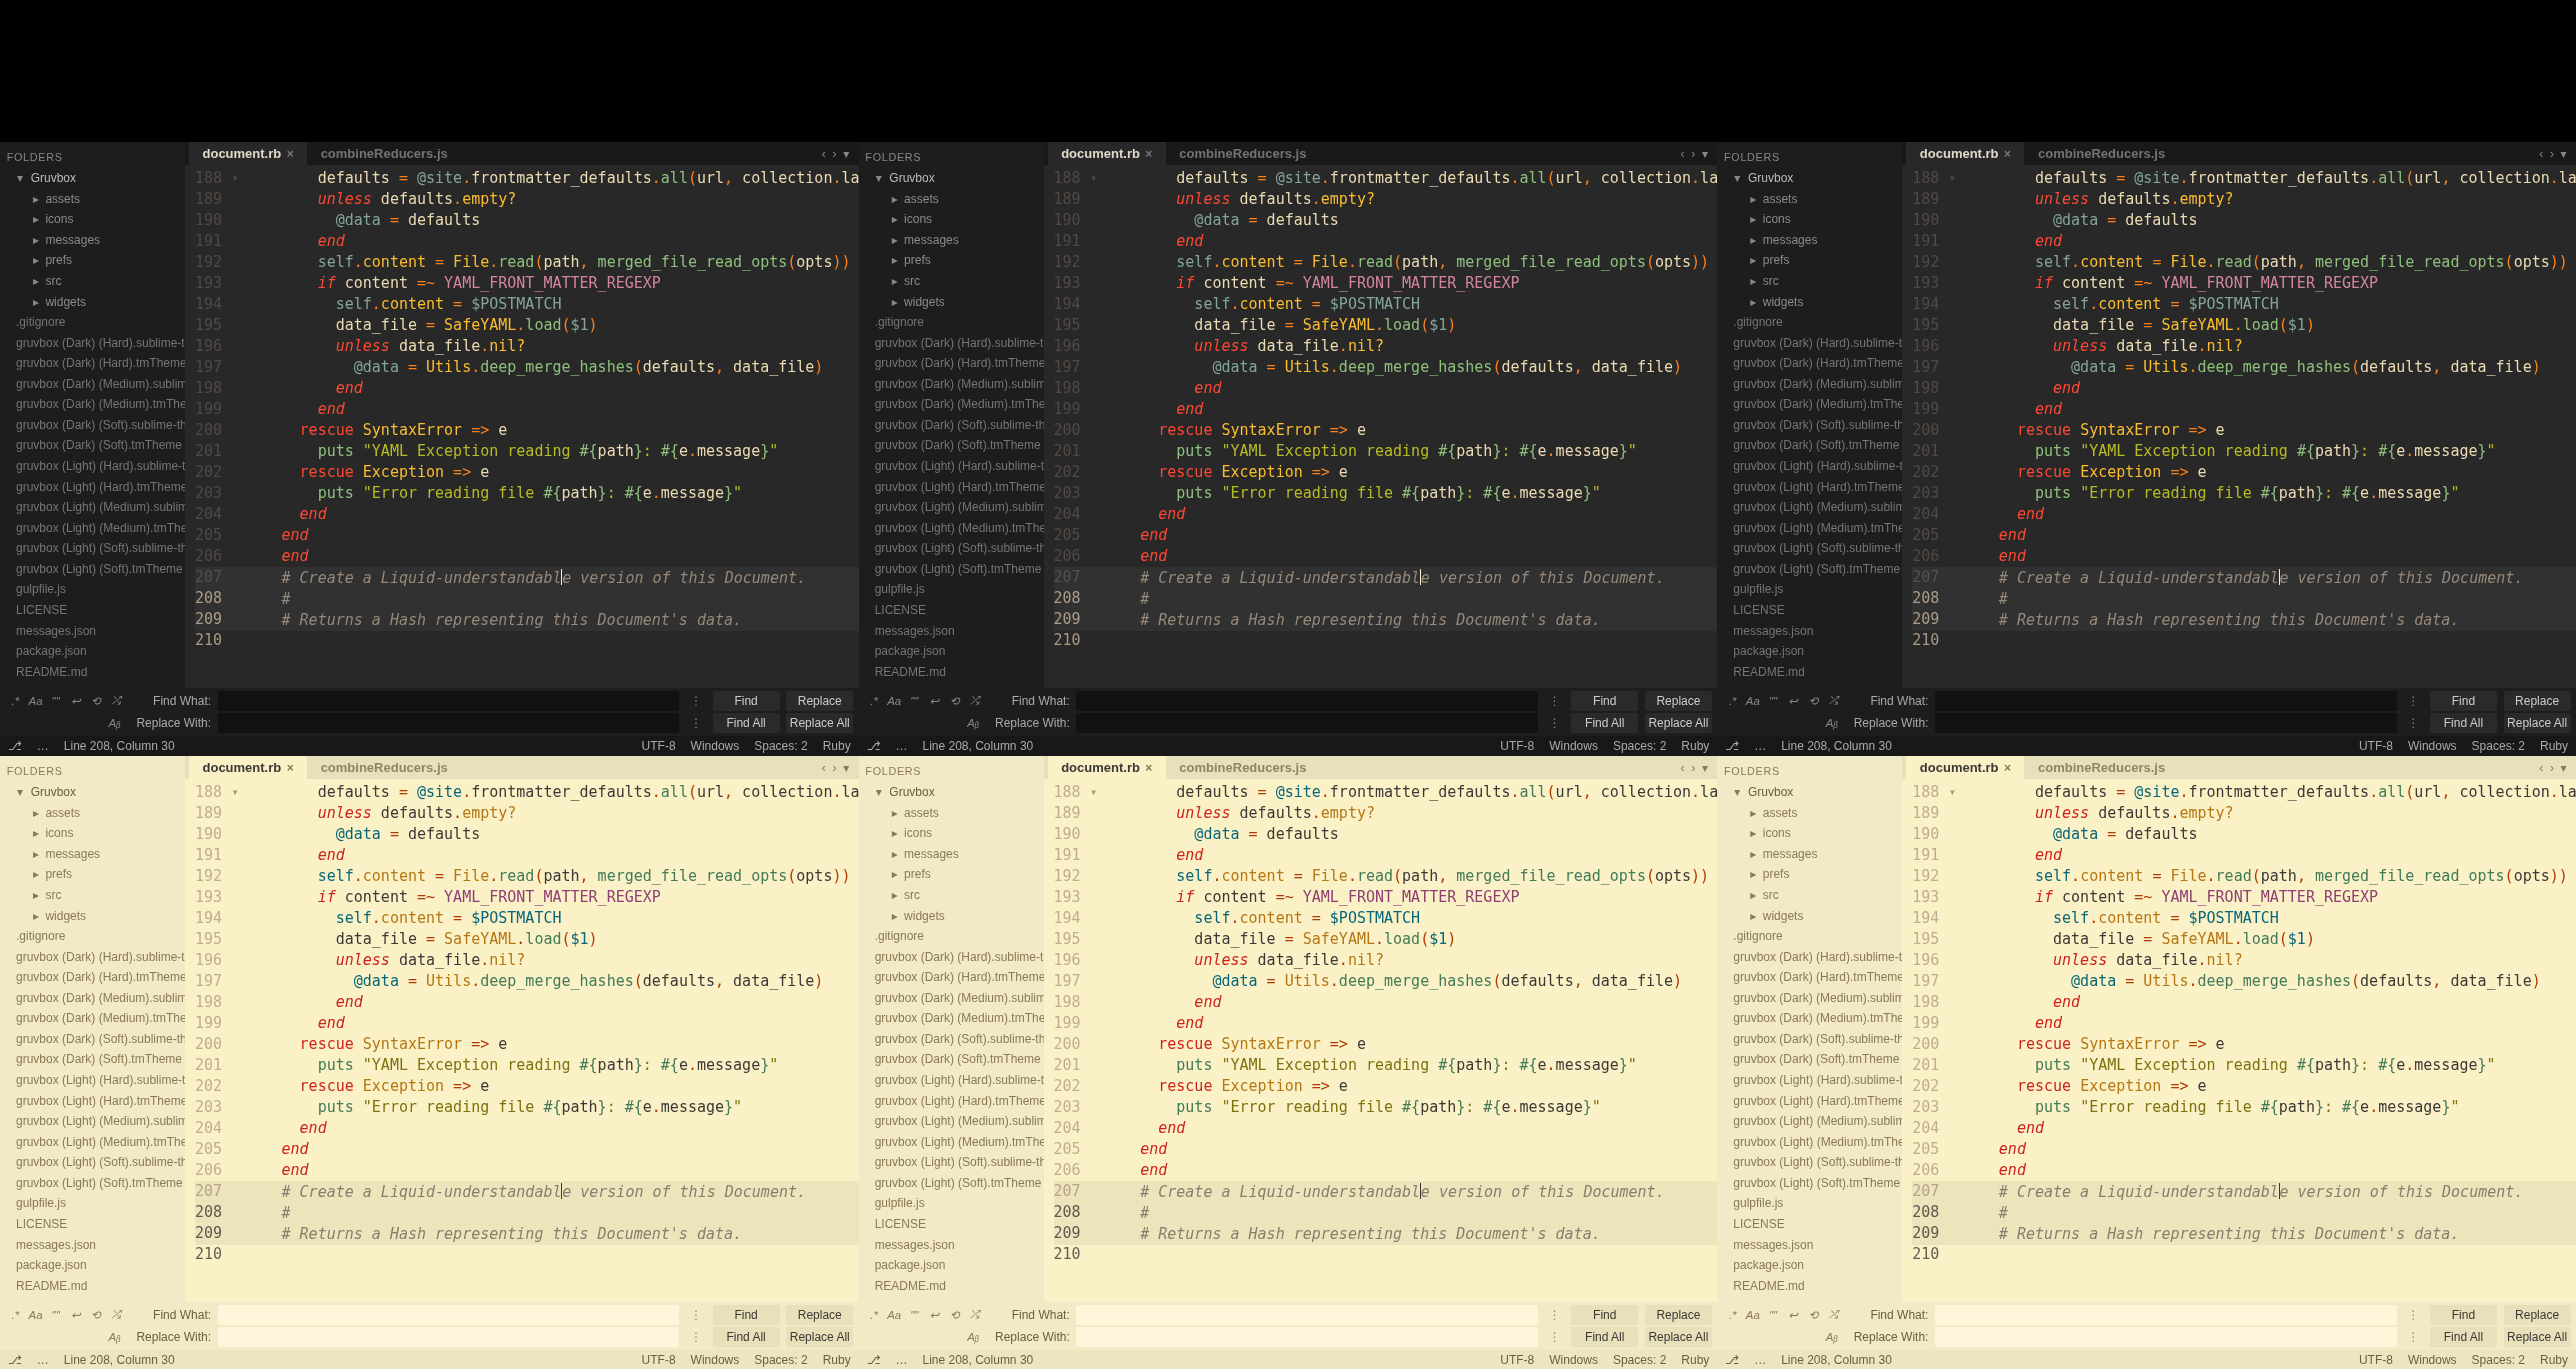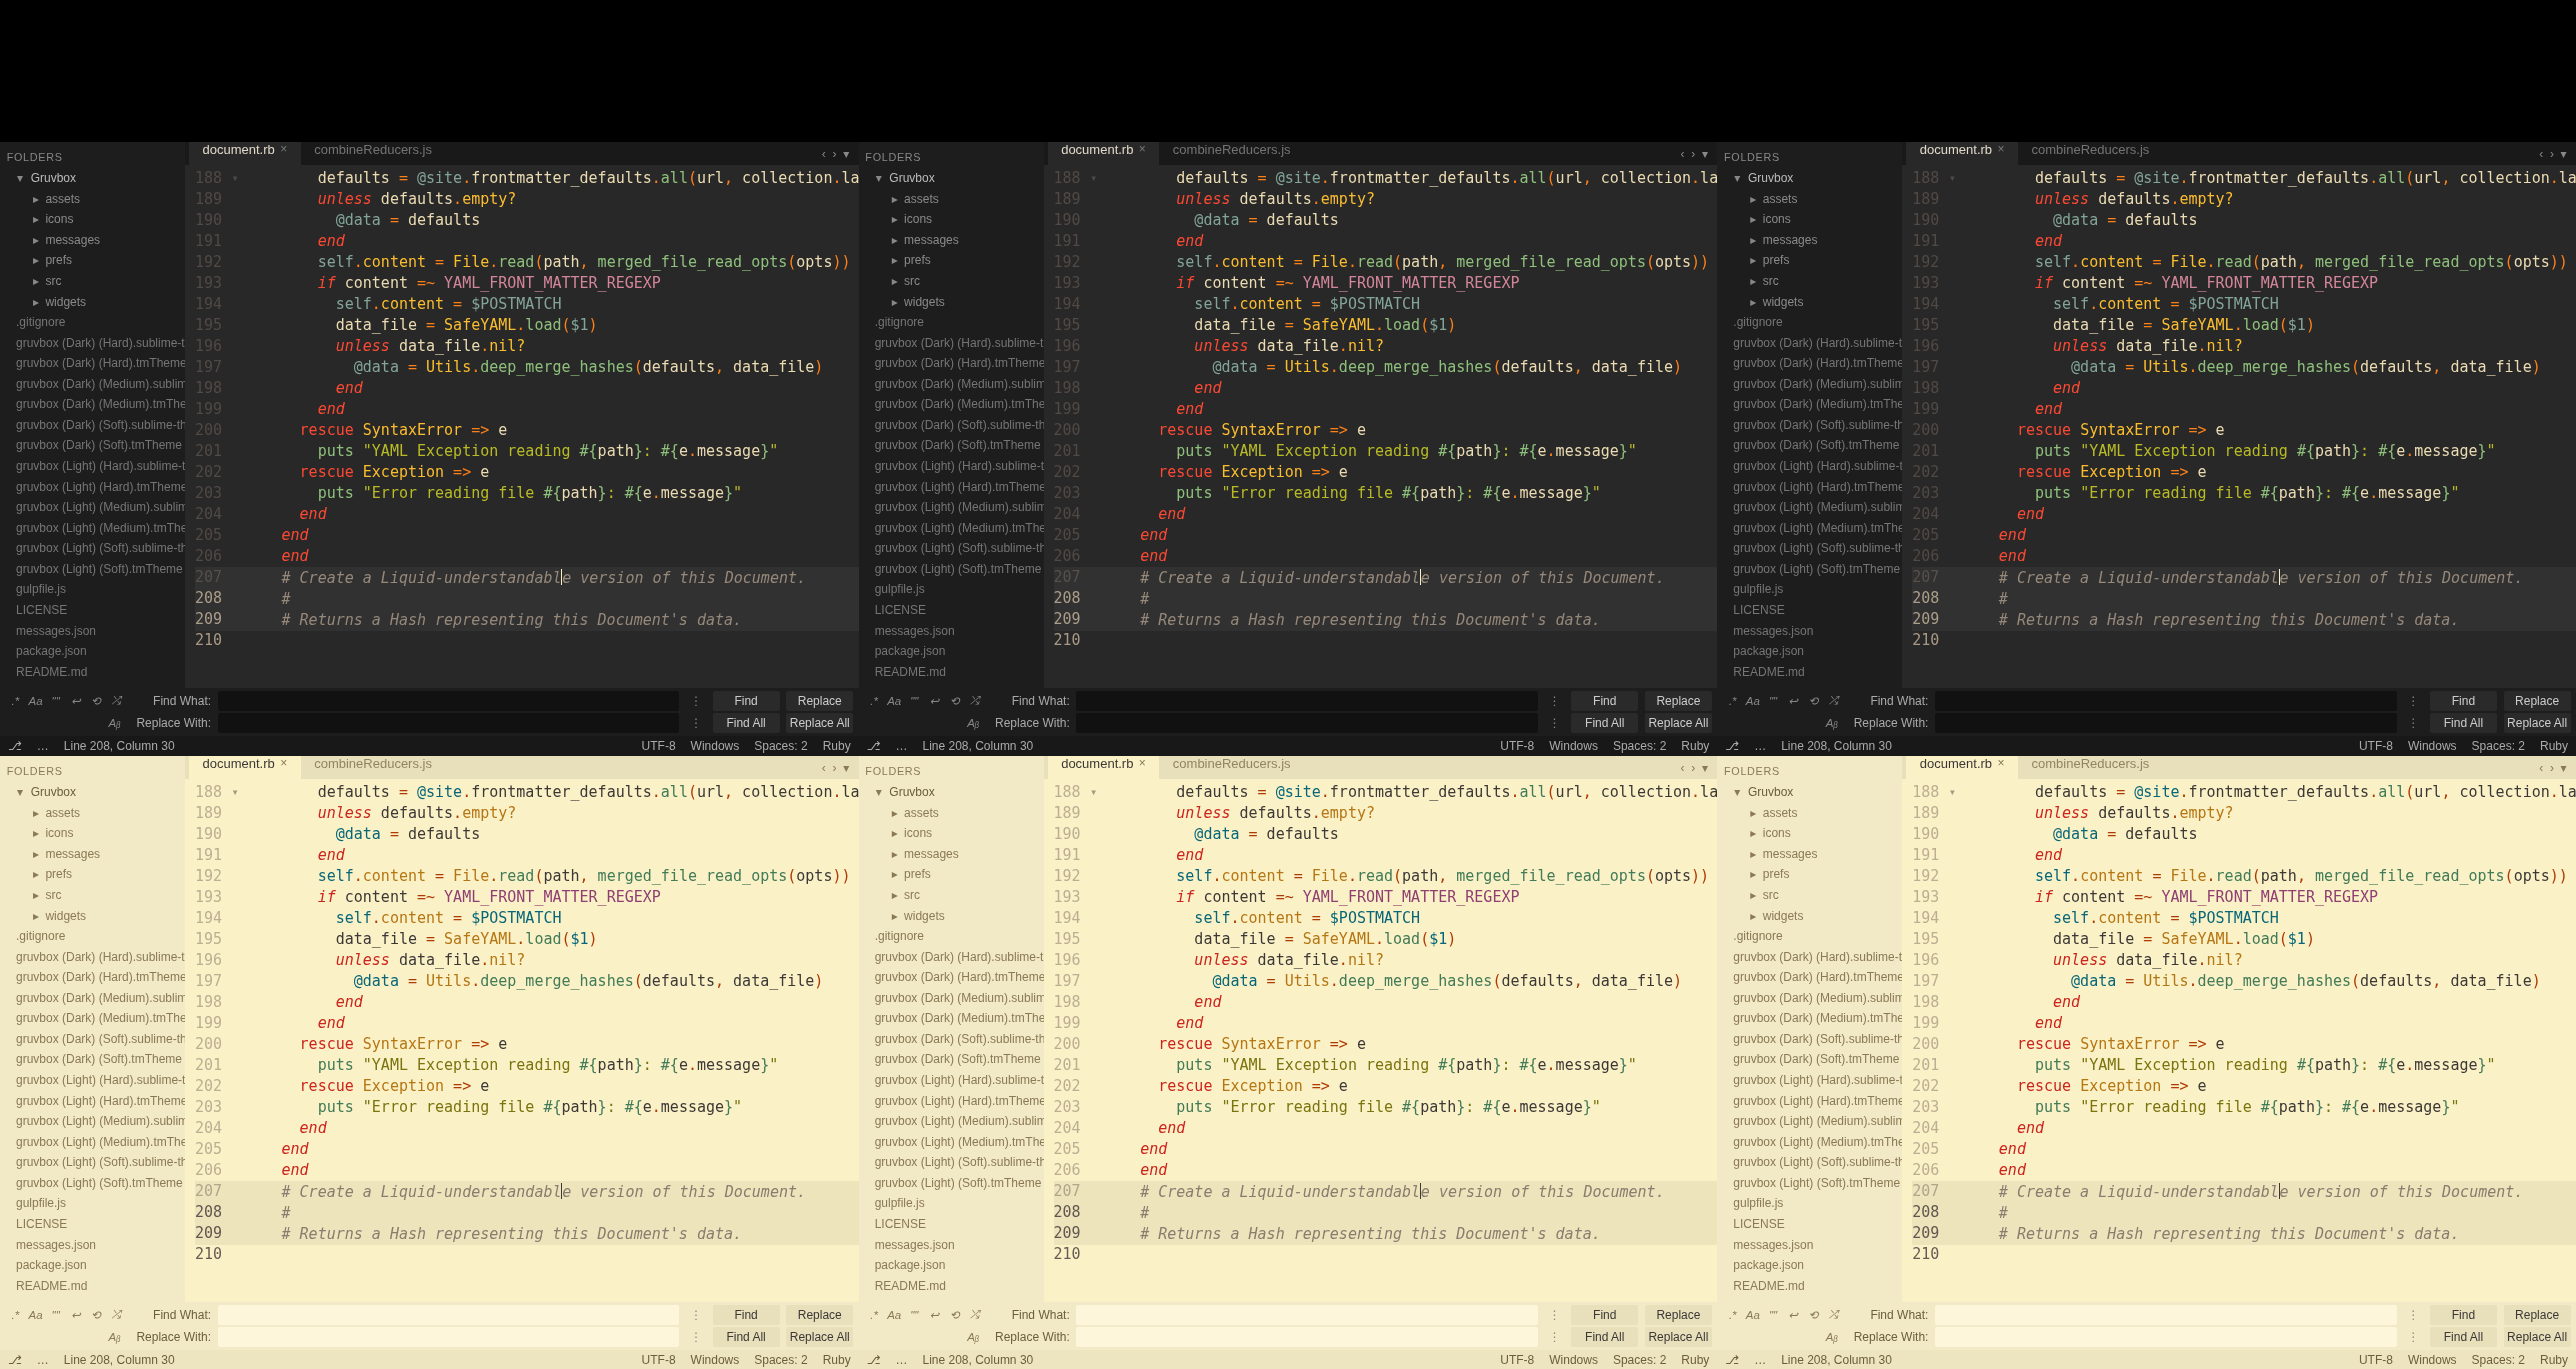--- a/index.html
+++ b/index.html
@@ -50,21 +50,21 @@
 .disclosure { width:8px; display:inline-block; text-align:center; color:#888; }
 .light .disclosure { color:#8a7a54; }
 
 
 .editor-col {
   flex:1; display:flex; flex-direction:column; min-width:0;
 }
 .tabbar { display:flex; align-items:center; font-size:13px; height:23px; padding-left:4px; }
 .dark  .tabbar { background:#191919; color:#999; }
 .light .tabbar { background:#e8dfbb; color:#6a5f3b; }
-.tab { padding:0 13.5px; height:100%; display:flex; align-items:flex-start; gap:5.4px; position:relative; }
+.tab { padding:0 13.5px; height:100%; display:flex; align-items:center; gap:5.4px; position:relative;font-weight:bold; }
 .tab.active   { }
 .dark  .tab.active   { background:#282828; color:#e0d8c8; }
 .light .tab.active   { background:#fbf1c7; color:#3c3836; }
 .tab.inactive { opacity:.7; }
 .tab .close-x { font-size:12px; }
 .dark  .tab .close-x { color:#777; }
 .light .tab .close-x { color:#8a7a54; }
 .aux-arrows { margin-left:auto; display:flex; gap:6.7px; padding:0 9.4px; font-size:12px; }
 .dark  .aux-arrows { color:#888; }
 .light .aux-arrows { color:#8a7a54; }

